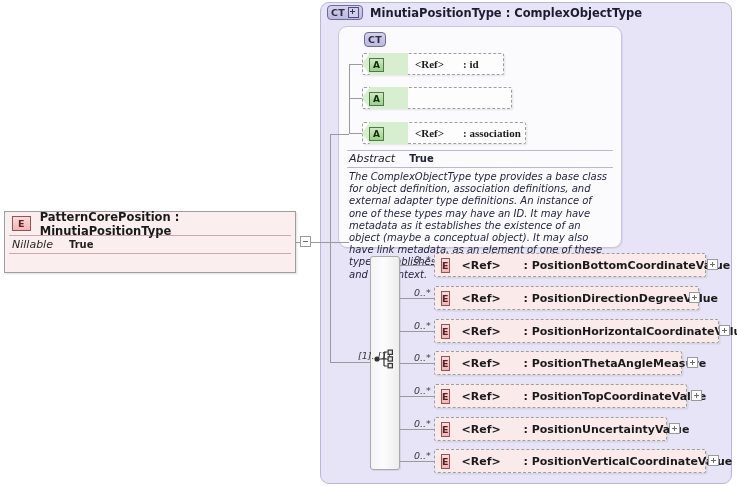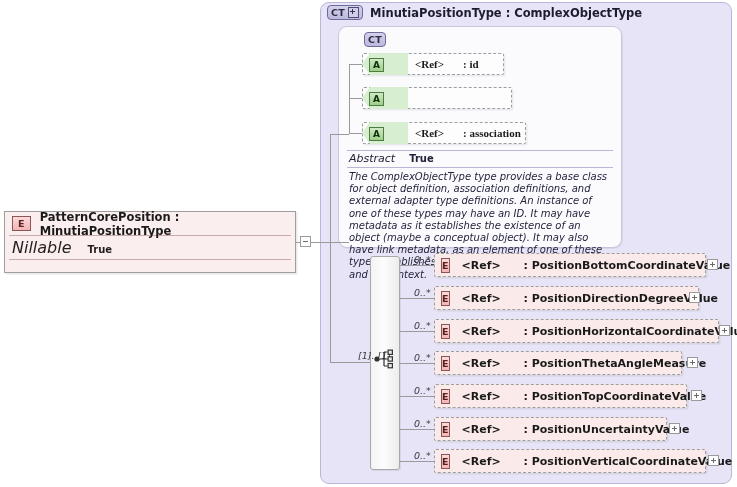--- a/index.html
+++ b/index.html
@@ -107,21 +107,21 @@
   .badge-e{
     display:inline-flex;align-items:center;justify-content:center;
     width:20px;height:15px;box-sizing:border-box;
     border:1px solid #8c5656;
     background:linear-gradient(#fbdada,#f3b4b4);
     font-size:9.5px;font-weight:bold;color:#5a1f1f;
   }
   .elem-title{font-size:11.5px;font-weight:bold;color:#1a1a1a;}
   .elem-sep{height:1px;background:#c9a9a9;margin:0 4px;}
   .elem-nillable{display:flex;gap:16px;align-items:baseline;padding:2px 7px 2px 7px;}
-  .elem-nillable .k{font-style:italic;font-size:16px;color:#231f1f;}
+  .elem-nillable .k{font-style:italic;font-size:11px;color:#231f1f;}
   .elem-nillable .v{font-weight:bold;font-size:10px;color:#231f1f;}
   .elem-desc{padding:2px 7px 0 7px;font-style:italic;font-size:10px;color:#231f1f;line-height:12px;}
 
   
   .comp-box{
     position:absolute;left:370px;top:256px;width:30px;height:214px;
     box-sizing:border-box;
     border:1px solid #a9a9a9;border-radius:3px;
     background:linear-gradient(90deg,#f4f4f4,#fcfcfc 45%,#ededed);
     box-shadow:1px 1px 0 rgba(0,0,0,0.07);

